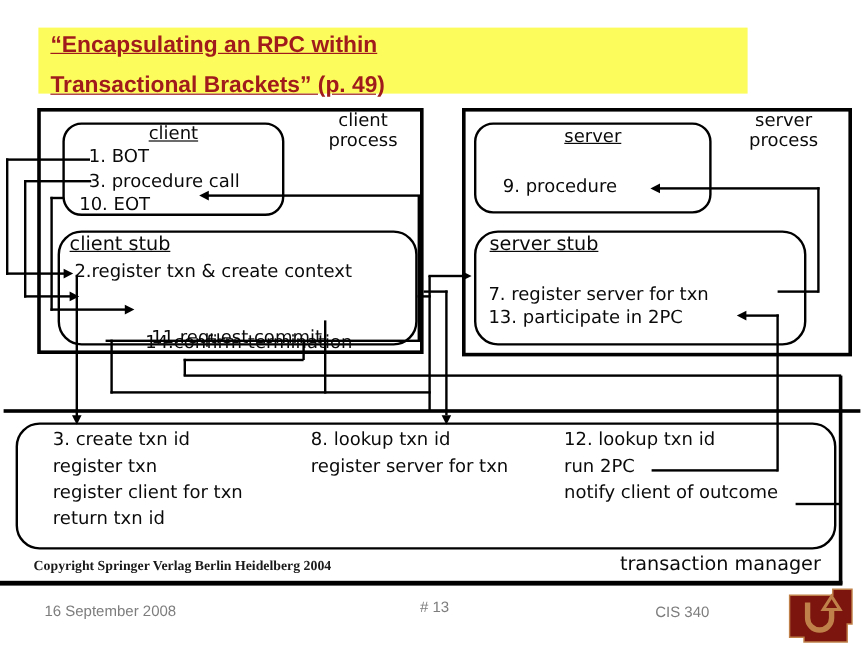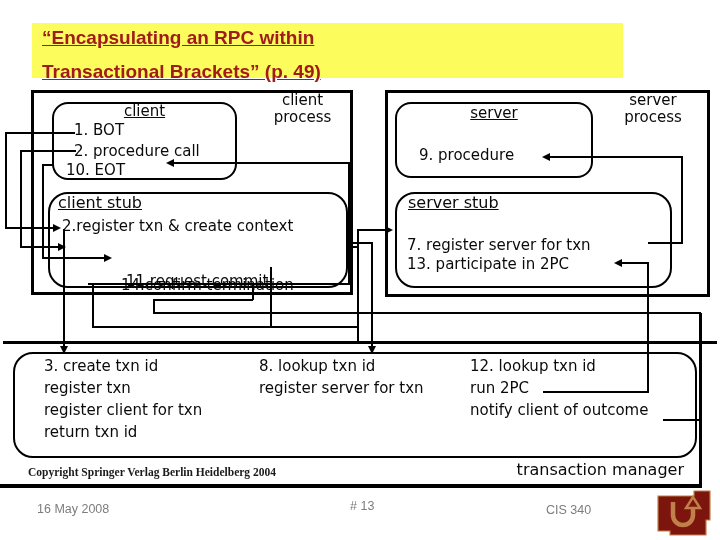--- a/index.html
+++ b/index.html
@@ -42,21 +42,21 @@
     <div>process</div>
   </div>
   <div class="proclabel" style="left:607px;top:92px;width:92px;">
     <div>server</div>
     <div>process</div>
   </div>
 
   <div class="box round" style="left:52px;top:102px;width:185px;height:78px;"></div>
   <div class="t hand u" style="left:52px;top:103px;width:185px;text-align:center;">client</div>
   <div class="t hand" style="left:74px;top:122px;">1. BOT</div>
-  <div class="t hand" style="left:74px;top:143px;">2. procedure call</div>
+  <div class="t hand" style="left:74px;top:143px;">3. procedure call</div>
   <div class="t hand" style="left:66px;top:162px;">10. EOT</div>
 
   <div class="box round-lg" style="left:48px;top:192px;width:300px;height:96px;"></div>
   <div class="t hand u" style="left:58px;top:194px;font-size:16px;text-align:right;">client stub</div>
   <div class="t hand" style="left:62px;top:218px;">2.register txn &amp; create context</div>
   <div class="t hand" style="left:126px;top:273px;text-align:right;">11.request commit</div>
   <div class="t hand" style="left:121px;top:277px;">14.confirm termination</div>
 
   <div class="box round" style="left:395px;top:102px;width:198px;height:76px;"></div>
   <div class="t hand u" style="left:395px;top:105px;width:198px;text-align:center;">server</div>
@@ -133,21 +133,21 @@
 
   <div class="ln" style="left:663px;top:419px;width:38px;height:2px;"></div>
   <div class="ln" style="left:153px;top:312px;width:548px;height:2px;"></div>
   <div class="ln" style="left:153px;top:299px;width:2px;height:14px;"></div>
   <div class="ln" style="left:153px;top:299px;width:100px;height:2px;"></div>
   <div class="ln" style="left:252px;top:284px;width:2px;height:16px;"></div>
 
   <div class="t" style="left:28px;top:466px;font-family:'Liberation Serif',serif;font-weight:bold;font-size:11.5px;color:#1a1a1a;">Copyright Springer Verlag Berlin Heidelberg 2004</div>
   <div class="ln" style="left:0px;top:484px;width:702px;height:4px;"></div>
 
-  <div class="footer" style="left:37px;top:502px;">16 May 2008</div>
+  <div class="footer" style="left:37px;top:502px;">16 September 2008</div>
   <div class="footer" style="left:350px;top:499px;"># 13</div>
   <div class="footer" style="left:546px;top:503px;">CIS 340</div>
 
   <div style="position:absolute;left:656px;top:490px;width:56px;height:46px;">
     <svg width="56" height="46" viewBox="0 0 56 46" xmlns="http://www.w3.org/2000/svg">
       <path d="M2 6 H38 V1 H54 V30 H50 V45 H14 V41 H2 Z" fill="#7b150e" stroke="#c08049" stroke-width="1.2"></path>
       <path d="M17 12 V25 a10 10 0 0 0 20 0 V18" fill="none" stroke="#c08049" stroke-width="4.5"></path>
       <path d="M30 18 L44 18 L37 7 Z" fill="#7b150e" stroke="#c08049" stroke-width="2.5"></path>
     </svg>
   </div>

